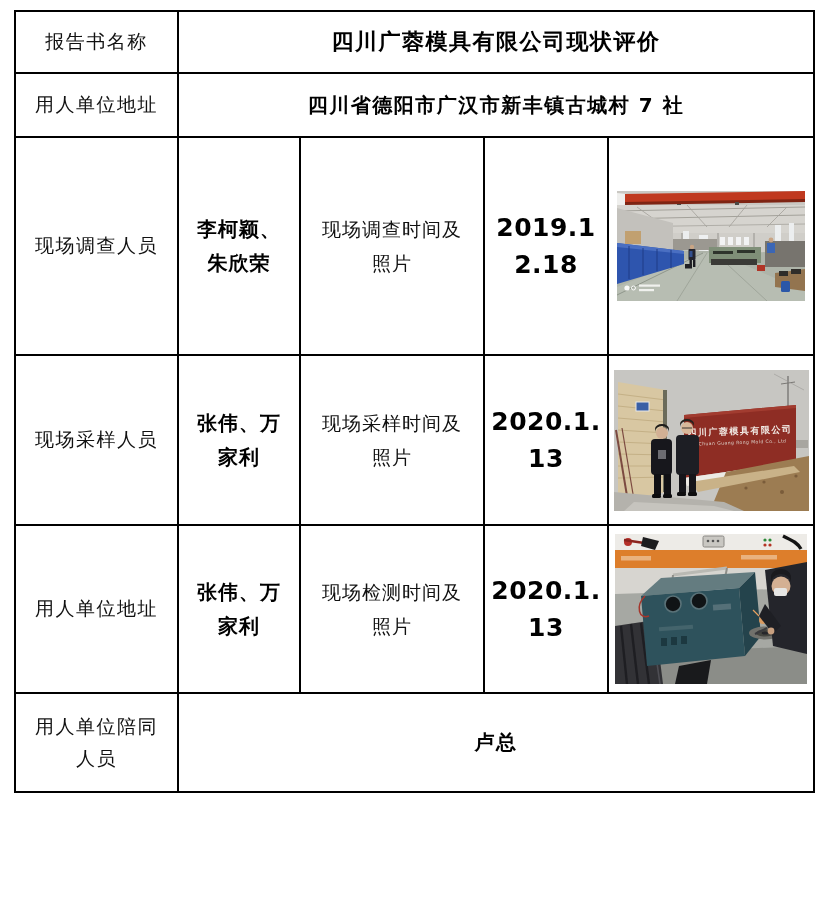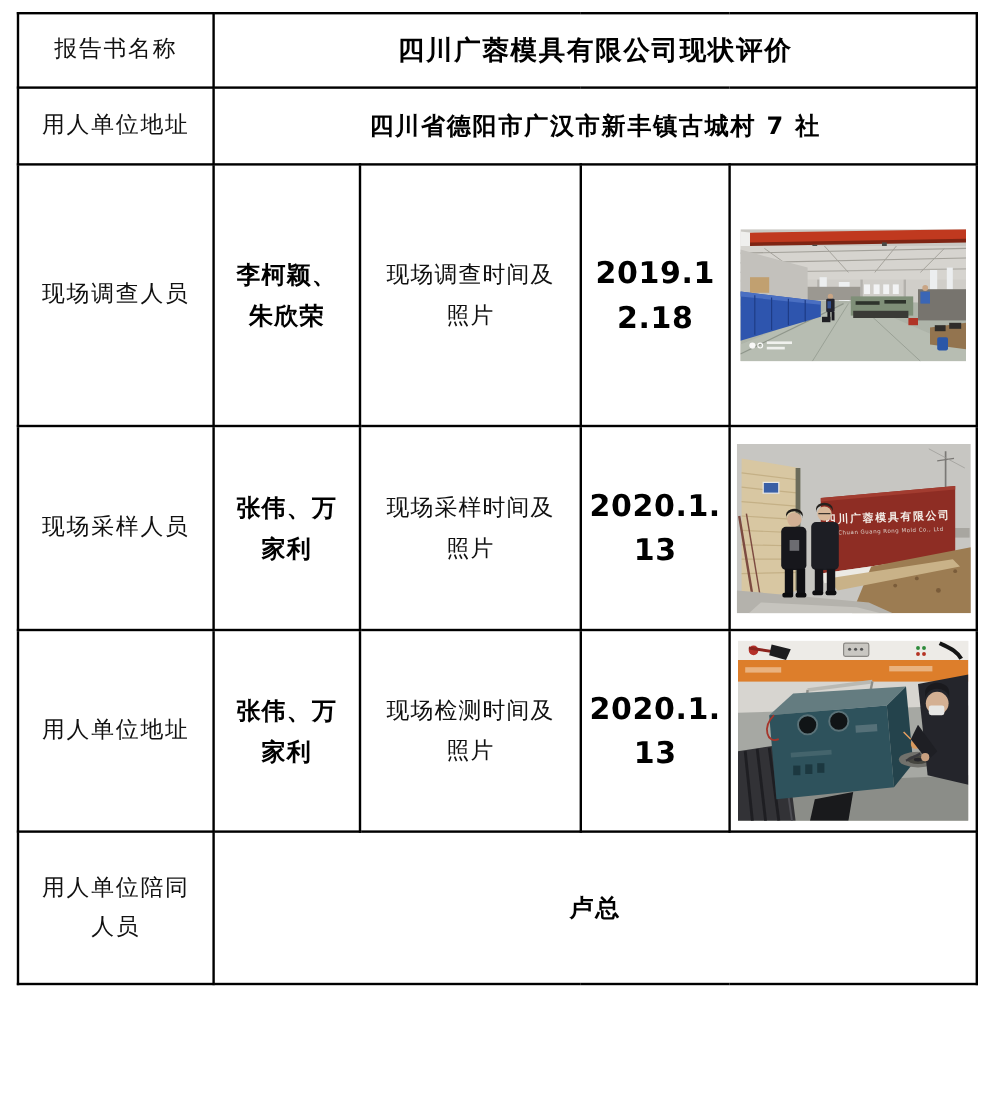--- a/index.html
+++ b/index.html
@@ -1,20 +1,20 @@
 <!DOCTYPE html>
 <html><head>
 <meta charset="utf-8">
 <style>
   html,body{margin:0;padding:0;background:#ffffff;}
   body{width:827px;height:914px;position:relative;font-family:"DejaVu Sans",sans-serif;color:#000;}
   .doc-table{position:absolute;left:14px;top:10px;width:799px;border-collapse:collapse;table-layout:fixed;background:#fff;}
   .doc-table td{border:2px solid #000;vertical-align:middle;text-align:center;overflow:hidden;padding:2px 4px;box-sizing:border-box;}
   tr.r1{height:62px}tr.r2{height:64px}tr.r3{height:64px}tr.r4{height:84px}
-  tr.r5{height:218px}tr.r6{height:170px}tr.r7{height:168px}tr.r8{height:127px}
+  tr.r5{height:218px}tr.r6{height:170px}tr.r7{height:168px}tr.r8{height:99px}
   .lab{font-family:"DejaVu Serif","Liberation Serif",serif;font-size:19px;letter-spacing:1.5px;line-height:1.65;color:#111;}
   .tlab{font-family:"DejaVu Serif","Liberation Serif",serif;font-size:19px;letter-spacing:1px;line-height:1.8;color:#111;}
   .val{font-family:"DejaVu Sans","Liberation Sans",sans-serif;font-weight:700;font-size:20px;letter-spacing:1.5px;}
   .big{font-size:22px;}
   .names{font-family:"DejaVu Sans","Liberation Sans",sans-serif;font-weight:700;font-size:20px;letter-spacing:1px;line-height:1.7;}
   .date{font-family:"DejaVu Sans","Liberation Sans",sans-serif;font-weight:700;font-size:25px;letter-spacing:0.5px;word-break:break-all;line-height:1.5;padding:0 3px;}
   .prew{white-space:pre-line;}
   .photocell{padding:0;}
   .photocell svg{display:block;margin:0 auto;}
 </style>

